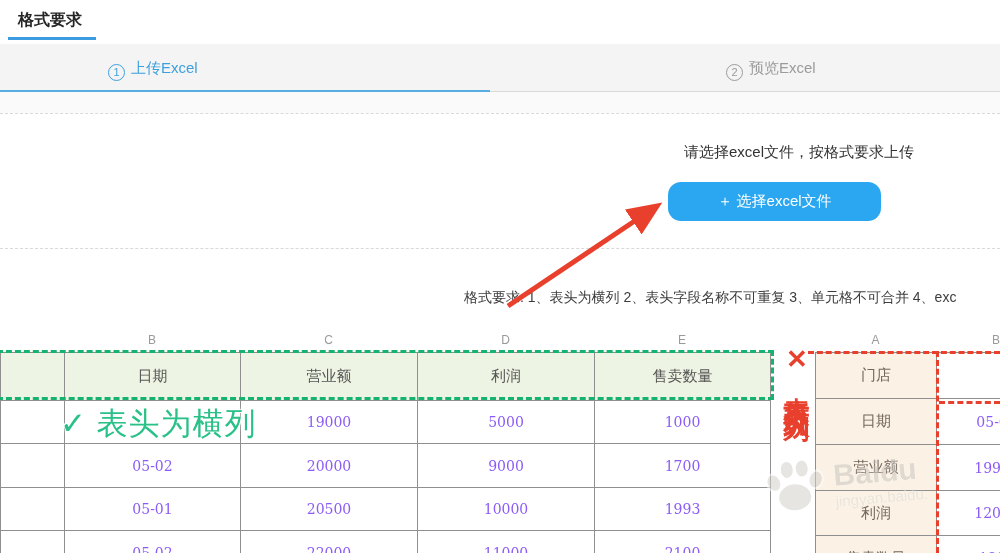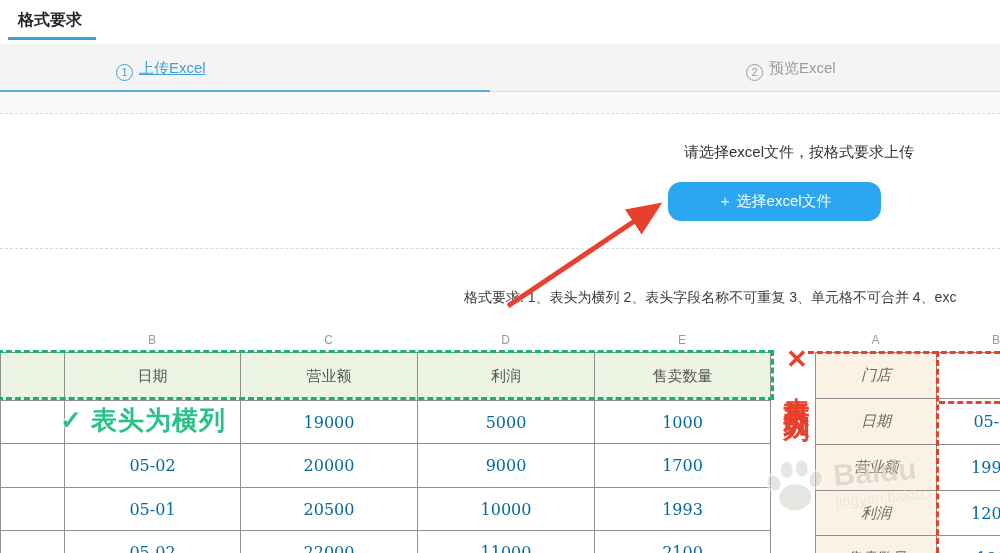--- a/index.html
+++ b/index.html
@@ -8,55 +8,55 @@
     position:relative; overflow:hidden; background:#fff;
     font-family:"Liberation Sans", sans-serif; color:#333;
   }
   
   .page-title { position:absolute; left:18px; top:10px; font-size:16px; font-weight:600; color:#262626; }
   .title-underline { position:absolute; left:8px; top:37px; width:88px; height:3px; background:#3d9be0; }
   .tabbar { position:absolute; left:0; top:44px; width:1000px; height:48px; background:#f4f4f4; }
   .tabbar-blue { position:absolute; left:0; top:90px; width:490px; height:2px; background:#58ade2; }
   .tabbar-gray { position:absolute; left:490px; top:91px; width:510px; height:1px; background:#d9d9d9; }
   .tab { position:absolute; top:44px; height:48px; line-height:48px; font-size:15px; cursor:pointer; }
-  .tab1 { left:116px; color:#3da0de;text-decoration:underline; }
-  .tab2 { left:726px; color:#9b9b9b;margin-left:20px; }
+  .tab1 { left:108px; color:#3da0de; }
+  .tab2 { left:726px; color:#9b9b9b; }
   .stepnum { display:inline-block; width:17px; height:17px; line-height:15px; border:1px solid currentColor;
              border-radius:50%; text-align:center; font-size:11px; margin-right:6px; vertical-align:-3px; }
   .substrip { position:absolute; left:0; top:92px; width:1000px; height:21px; background:#fafafa; }
   .dotline1 { position:absolute; left:0; top:113px; width:1000px; border-top:1px dashed #d9d9d9; }
   .dotline2 { position:absolute; left:0; top:248px; width:1000px; border-top:1px dashed #d9d9d9; }
   
   .prompt { position:absolute; left:648px; top:143px; font-size:15px; color:#333;margin-left:36px; }
   .upload-btn { position:absolute; left:668px; top:182px; width:213px; height:39px; background:#2aa7f0;
                 color:#fff; font-size:15px; border:none; border-radius:13px; cursor:pointer;
                 font-family:"Liberation Sans", sans-serif; }
   .format-note { position:absolute; left:464px; top:289px; font-size:14px; color:#3d3d3d; white-space:nowrap; }
   
   .sheet { position:absolute; z-index:1; font-family:"DejaVu Serif", serif; }
   .letters { display:flex; height:22px; color:#9a9a9a; font-size:12px;
              font-family:"Liberation Sans", sans-serif; }
   .letters div { text-align:center; line-height:20px; }
   table { border-collapse:collapse; table-layout:fixed; }
-  td { border:1px solid #8f8f8f; text-align:center; font-size:16px; color:#0369a1; overflow:hidden; }
+  td { border:1px solid #8f8f8f; text-align:center; font-size:14px; color:#8b5cf6; overflow:hidden; }
   .good-sheet { left:0; top:330px; width:772px; }
   .good-sheet .hdr td { background:#eef4e3; font-size:15px; color:#555; }
   .bad-sheet { left:815px; top:330px; width:300px; }
-  .bad-sheet .acol { background:#fbf1e4; color:#75675c; font-size:15px;font-style:italic; }
+  .bad-sheet .acol { background:#fbf1e4; color:#75675c; font-size:15px; }
   
   .green-rect { position:absolute; left:-12px; top:350px; width:786px; height:50px;
                 border:3px dashed #16b26f; z-index:2; pointer-events:none; }
   .red-dash-top { position:absolute; left:808px; top:351px; width:192px; height:0;
                   border-top:3px dashed #e8402d; z-index:2; }
   .red-dash-vert { position:absolute; left:936px; top:351px; width:0; height:202px;
                    border-left:3px dashed #e8402d; z-index:2; }
   .red-dash-mid { position:absolute; left:939px; top:401px; width:61px; height:0;
                   border-top:3px dashed #e8402d; z-index:2; }
   
-  .good-note { position:absolute; left:60px; top:403px; z-index:3; font-size:26px; font-weight:bold;
+  .good-note { position:absolute; left:60px; top:403px; z-index:3; font-size:31px; font-weight:normal;
                color:#29c188; letter-spacing:1px; white-space:nowrap;
                text-shadow:0 0 3px #fff, 0 0 5px #fff, 1px 1px 0 #fff, -1px -1px 0 #fff; }
   .bad-note { position:absolute; left:783px; top:344px; width:32px; height:209px; z-index:3;
               font-size:26px; font-weight:bold; color:#e8402d; overflow:hidden;
               writing-mode:vertical-rl; text-orientation:upright; letter-spacing:3px;
               text-shadow:0 0 3px #fff; }
   
   .watermark { position:absolute; left:758px; top:424px; width:240px; height:112px; z-index:4;
                opacity:.55; transform:rotate(-5deg); pointer-events:none;
                display:flex; align-items:center; }

